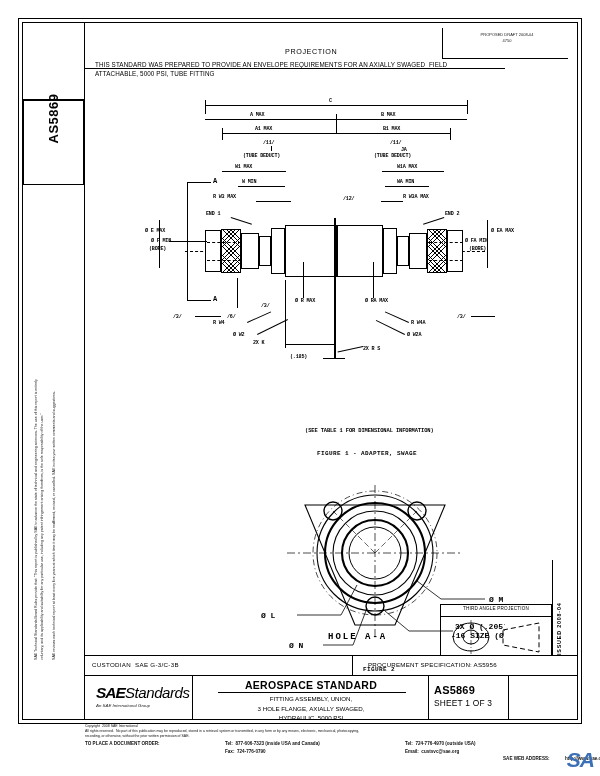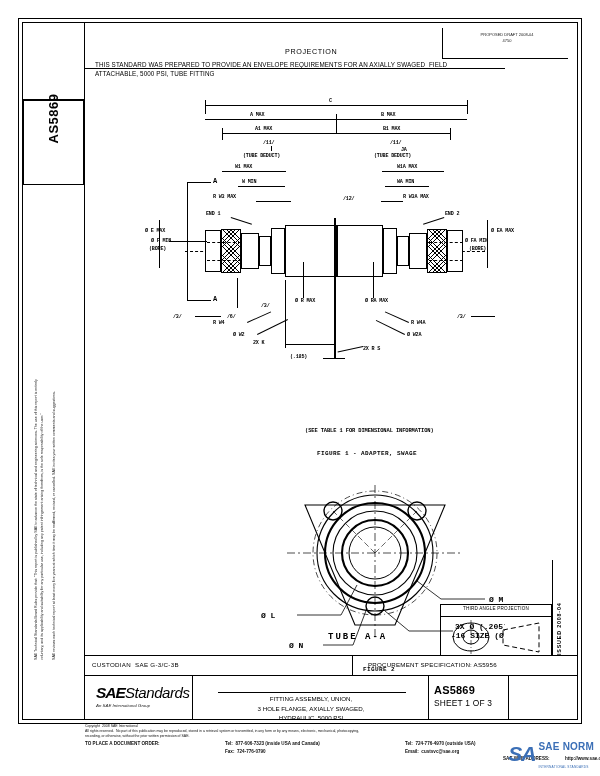--- a/index.html
+++ b/index.html
@@ -295,21 +295,21 @@
       </g>
       <g font-family="Liberation Mono, monospace" font-size="8" font-weight="bold" fill="#000">
         <text x="16" y="143">Ø L</text>
         <text x="44" y="173">Ø N</text>
         <text x="244" y="127">Ø M</text>
         <text x="210" y="154">3X Ø (.205)</text>
         <text x="206" y="163">-16 SIZE (Ø .220)</text>
       </g>
     </svg>
 
-    <div id="viewaa-cap">TUBE A-A</div>
+    <div id="viewaa-cap">HOLE A-A</div>
     <div id="fig2-cap">FIGURE 2</div>
 
   </div>
 
   <div class="box" id="tap-box"></div>
   <div class="txt" id="tap-title">THIRD ANGLE PROJECTION</div>
   <div id="tap-rule"></div>
   <svg width="110" height="38" viewBox="0 0 110 38" style="position:absolute;left:441px;top:618px;">
     <g fill="none" stroke="#000" stroke-width="1">
       <ellipse cx="30" cy="19" rx="18" ry="14"></ellipse>
@@ -329,20 +329,21 @@
   <div id="tb-v2"></div>
   <div id="tb-v3"></div>
   <div id="tb-v4"></div>
 
   <div class="txt" id="custodian">CUSTODIAN  SAE G-3/C-3B</div>
   <div class="txt" id="procspec">PROCUREMENT SPECIFICATION: AS5956</div>
 
   <div id="sae-logo"><span id="sae-bold">SAE</span><span id="sae-aero">Standards</span></div>
   <div id="sae-tag">An SAE International Group</div>
 
+  <div class="txt" id="as-title">AEROSPACE STANDARD</div>
   <div id="as-title-rule"></div>
   <div class="txt" id="as-sub"><span>FITTING ASSEMBLY, UNION,</span>
 <span>3 HOLE FLANGE, AXIALLY SWAGED,</span>
 <span>HYDRAULIC  5000 PSI</span></div>
 
   <div class="txt" id="as-num">AS5869</div>
   <div class="txt" id="as-sheet">SHEET 1 OF 3</div>
 
   <div id="footer">
     <div class="frow" style="left:0;top:0;">Copyright  2008 SAE International</div>
@@ -352,19 +353,15 @@
     <div class="frow f-bold" style="left:140px;top:17px;">Tel:  877-606-7323 (inside USA and Canada)</div>
     <div class="frow f-bold" style="left:320px;top:17px;">Tel:  724-776-4970 (outside USA)</div>
     <div class="frow f-bold" style="left:140px;top:25px;">Fax:  724-776-0790</div>
     <div class="frow f-bold" style="left:320px;top:25px;">Email:  custsvc@sae.org</div>
     <div class="frow f-bold" style="left:418px;top:32px;">SAE WEB ADDRESS:</div>
     <div class="frow f-bold" style="left:480px;top:32px;">http://www.sae.org</div>
   </div>
 
   <div id="wm">
     <span id="wm-sa">SA</span>
-    <span>
-      <span id="wm-t">SAE NORM</span><br>
-      <span id="wm-sub">INTERNATIONAL STANDARDS</span>
-    </span>
   </div>
 
 </div>
 
 </body></html>

